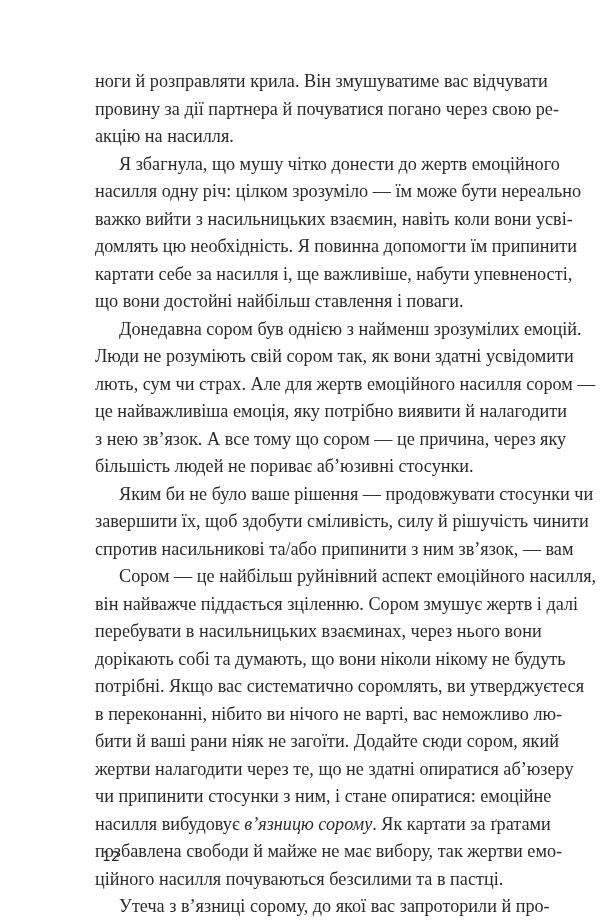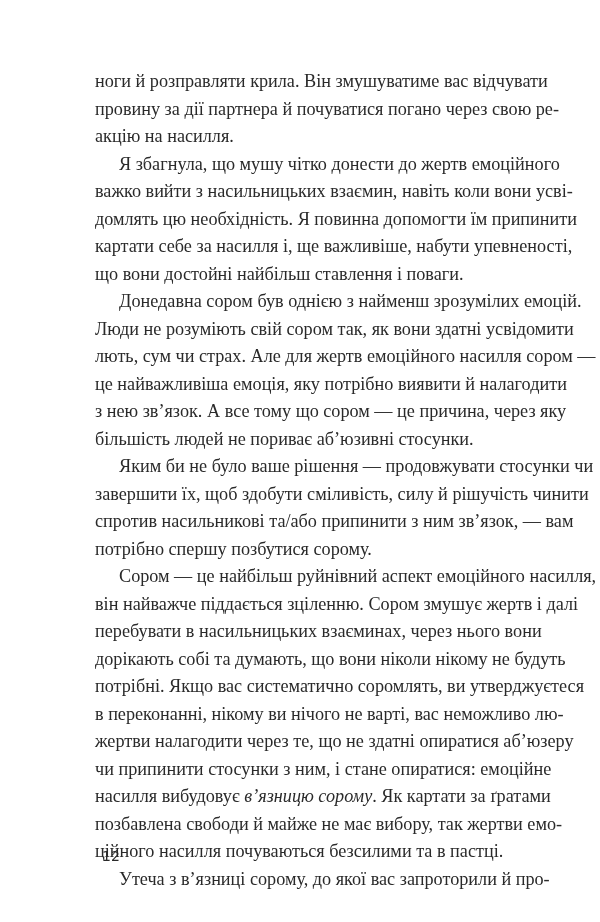--- a/index.html
+++ b/index.html
@@ -22,46 +22,47 @@
 <body>
 
 <div class="page">
   <div>
     <span class="line">ноги й розправляти крила. Він змушуватиме вас відчувати</span>
     <span class="line">провину за дії партнера й почуватися погано через свою ре-</span>
     <span class="line last">акцію на насилля.</span>
   </div>
   <div>
     <span class="line indent">Я збагнула, що мушу чітко донести до жертв емоційного</span>
+    <span class="line">насилля одну річ: цілком зрозуміло — їм може бути нереально</span>
     <span class="line">важко вийти з насильницьких взаємин, навіть коли вони усві-</span>
     <span class="line">домлять цю необхідність. Я повинна допомогти їм припинити</span>
     <span class="line">картати себе за насилля і, ще важливіше, набути упевненості,</span>
     <span class="line last">що вони достойні найбільш ставлення і поваги.</span>
   </div>
   <div>
     <span class="line indent">Донедавна сором був однією з найменш зрозумілих емоцій.</span>
     <span class="line">Люди не розуміють свій сором так, як вони здатні усвідомити</span>
     <span class="line">лють, сум чи страх. Але для жертв емоційного насилля сором —</span>
     <span class="line">це найважливіша емоція, яку потрібно виявити й налагодити</span>
     <span class="line">з нею зв’язок. А все тому що сором — це причина, через яку</span>
     <span class="line last">більшість людей не пориває аб’юзивні стосунки.</span>
   </div>
   <div>
     <span class="line indent">Яким би не було ваше рішення — продовжувати стосунки чи</span>
     <span class="line">завершити їх, щоб здобути сміливість, силу й рішучість чинити</span>
     <span class="line">спротив насильникові та/або припинити з ним зв’язок, — вам</span>
-    <span class="line last">потрібно спершу позбутися сорому.</span>
   </div>
   <div>
     <span class="line indent">Сором — це найбільш руйнівний аспект емоційного насилля,</span>
     <span class="line">він найважче піддається зціленню. Сором змушує жертв і далі</span>
     <span class="line">перебувати в насильницьких взаєминах, через нього вони</span>
     <span class="line">дорікають собі та думають, що вони ніколи нікому не будуть</span>
     <span class="line">потрібні. Якщо вас систематично соромлять, ви утверджуєтеся</span>
-    <span class="line">в переконанні, нікому ви нічого не варті, вас неможливо лю-</span>
+    <span class="line">в переконанні, нібито ви нічого не варті, вас неможливо лю-</span>
+    <span class="line">бити й ваші рани ніяк не загоїти. Додайте сюди сором, який</span>
     <span class="line">жертви налагодити через те, що не здатні опиратися аб’юзеру</span>
     <span class="line">чи припинити стосунки з ним, і стане опиратися: емоційне</span>
     <span class="line"><span>насилля вибудовує </span><em>в’язницю сорому</em><span>. Як картати за ґратами</span></span>
     <span class="line">позбавлена свободи й майже не має вибору, так жертви емо-</span>
     <span class="line last">ційного насилля почуваються безсилими та в пастці.</span>
   </div>
   <div>
     <span class="line indent">Утеча з в’язниці сорому, до якої вас запроторили й про-</span>
 
   </div>

